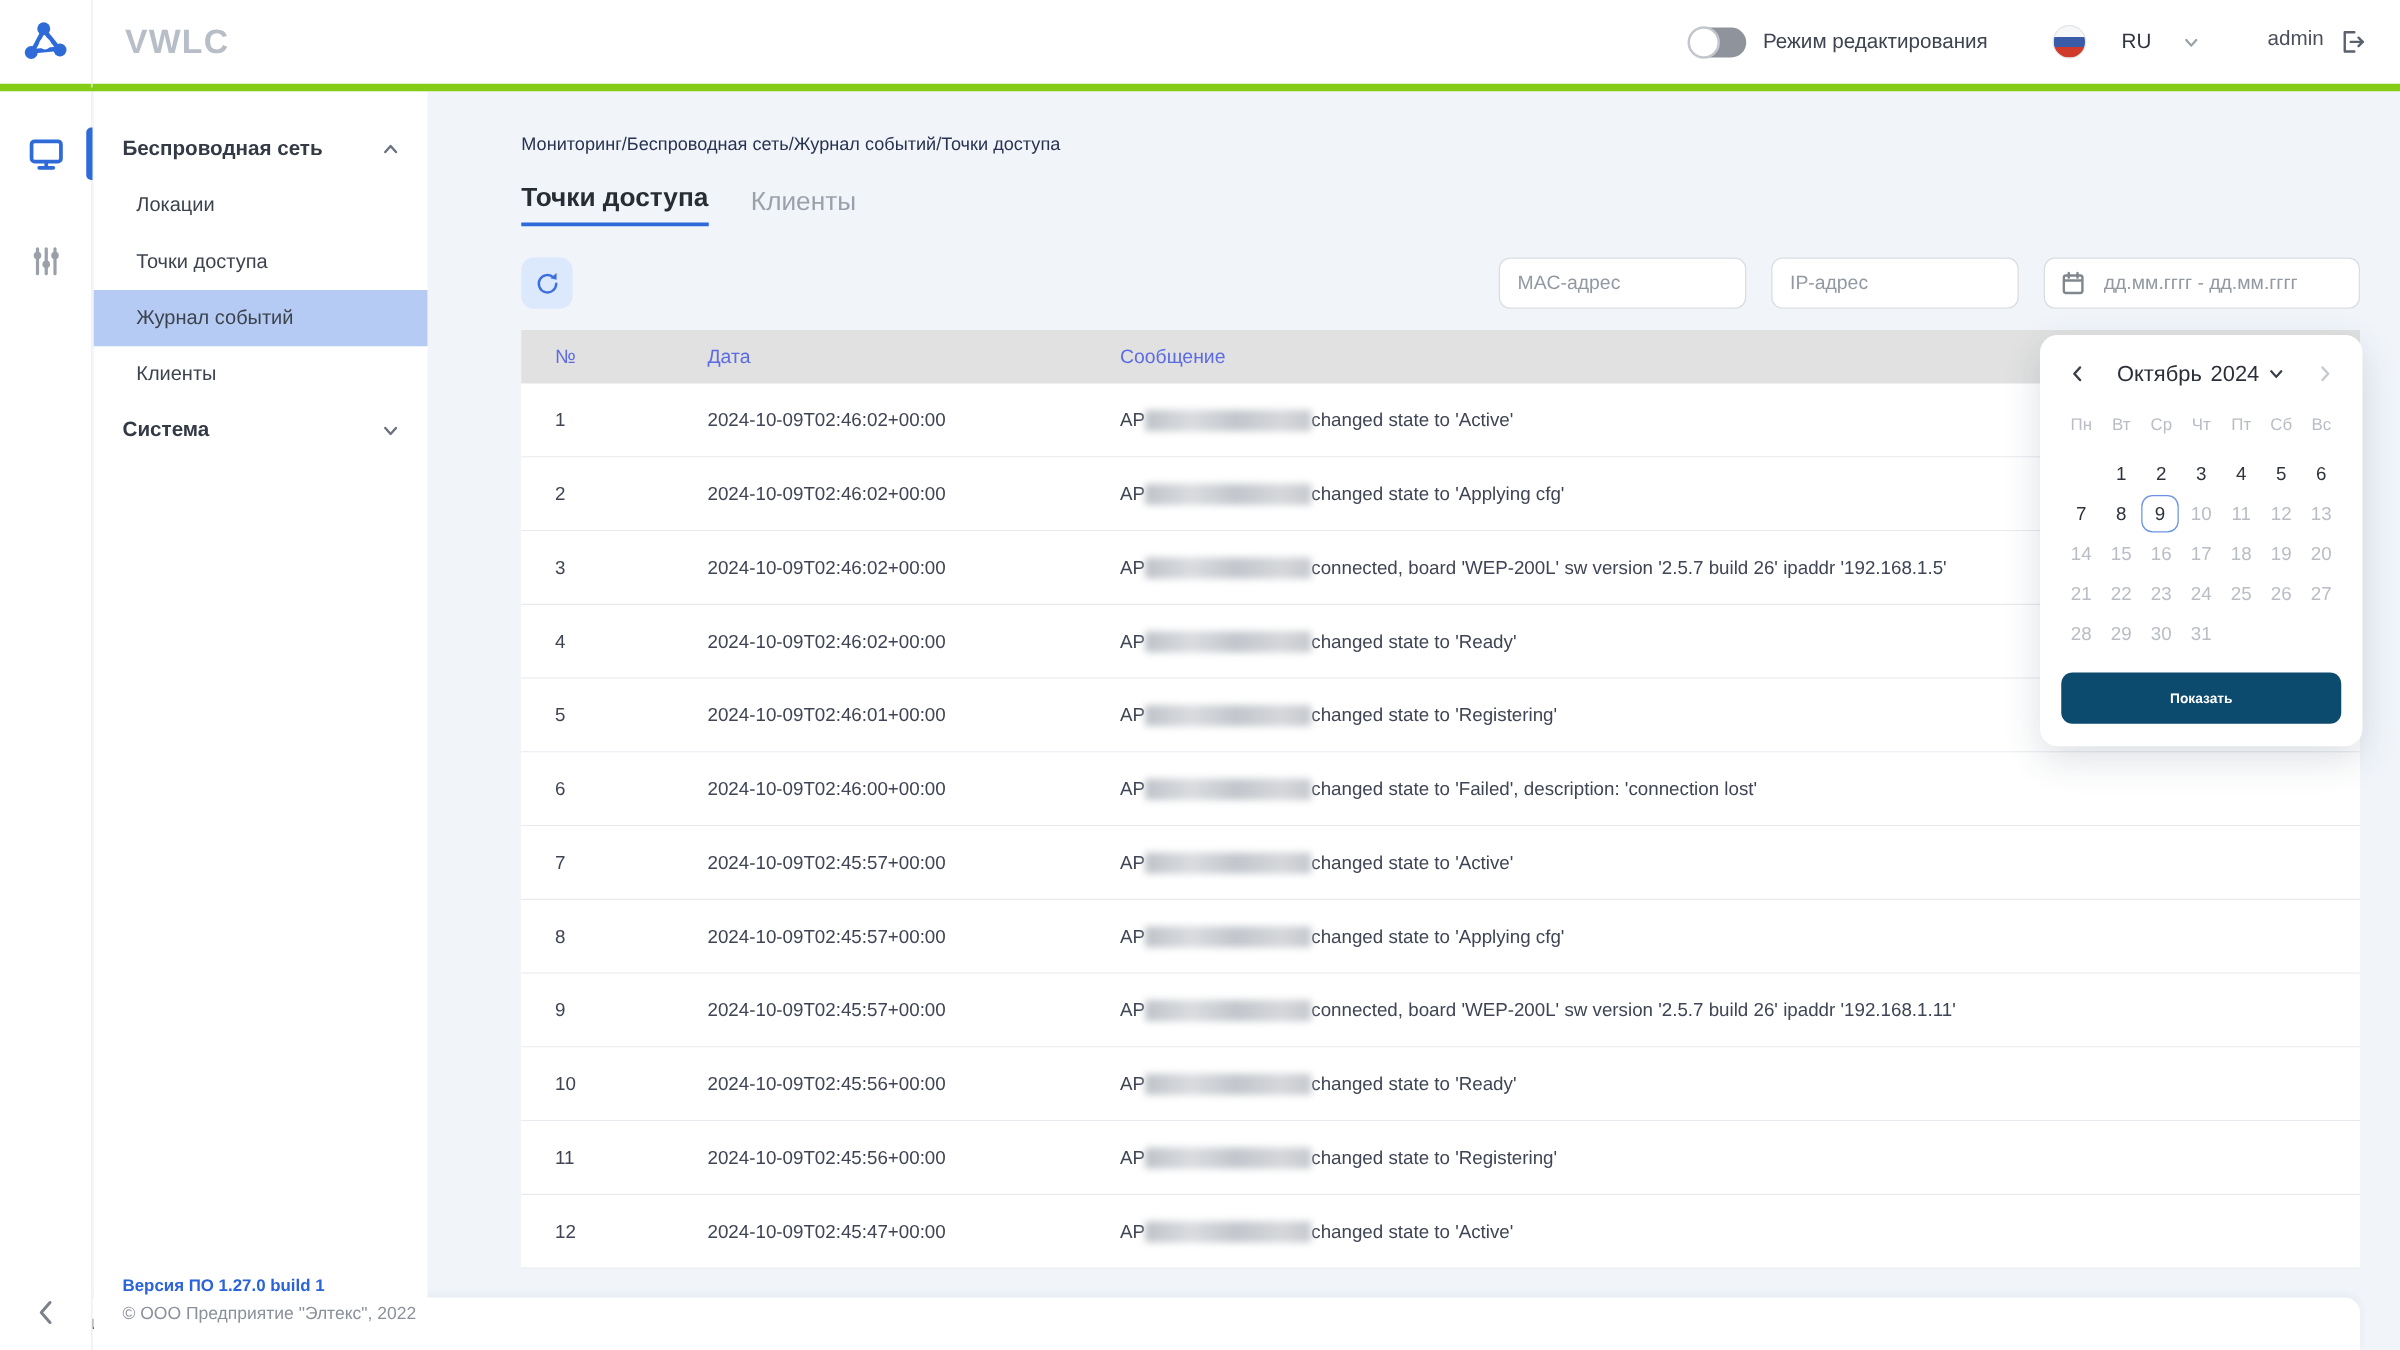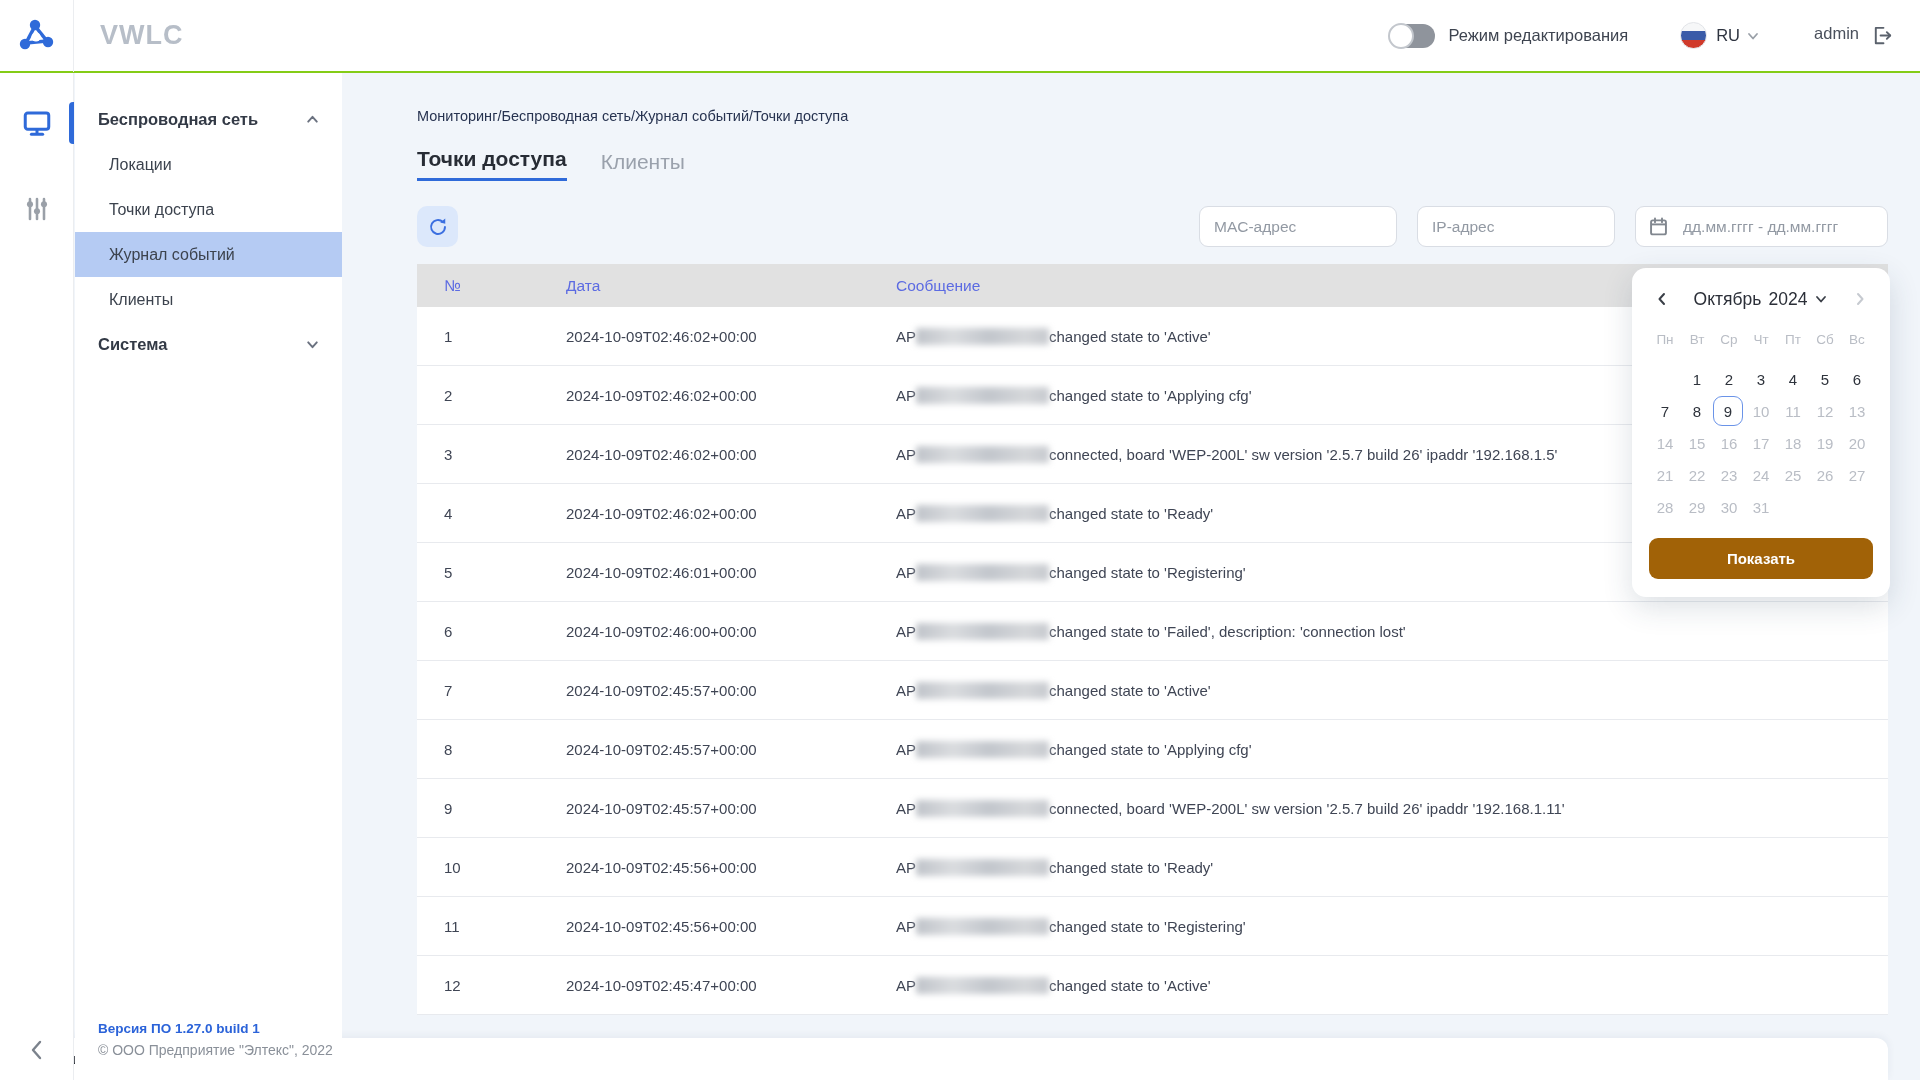--- a/index.html
+++ b/index.html
@@ -4,29 +4,29 @@
 <style>
   * { margin:0; padding:0; box-sizing:border-box; }
   html,body { background:#e9ecf1; }
   .app {
     position:relative; width:1920px; height:1080px; overflow:hidden;
     background:#f1f5fa; font-family:"Liberation Sans", sans-serif; color:#3c4250;
   }
   
   .topbar{
     position:absolute; top:0; left:0; width:1920px; height:73px; background:#fff;
-    border-bottom:2px solid #84cc16; display:flex; align-items:center; z-index:6;
+    border-bottom:6px solid #84cc16; display:flex; align-items:center; z-index:6;
   }
   .logo-cell{ width:74px; height:73px; display:flex; align-items:center; justify-content:center; border-right:1px solid #ebedf0; }
   .app-title{ margin-left:26px; font-size:27px; font-weight:700; letter-spacing:1px; color:#b7bec8; }
   .topbar-right{ margin-left:auto; display:flex; align-items:center; padding-right:26px; }
   .toggle{ position:relative; width:46px; height:24px; border-radius:12px; background:#8f949c; cursor:pointer; }
   .toggle .knob{ position:absolute; left:-1px; top:-1px; width:26px; height:26px; border-radius:50%; background:#fff; border:2px solid #c3c7cd; }
   .toggle-label{ margin-left:13px; font-size:16.5px; color:#3e4450; }
-  .lang-group{ display:flex; align-items:center; margin-left:52px; cursor:pointer; }
+  .lang-group{ display:flex; align-items:center; margin-left:52px; cursor:pointer;gap:19px; }
   .flag{ width:27px; height:27px; border-radius:50%; border:1px solid #e2e4e8;
          background:linear-gradient(to bottom,#f6f7f8 0 34%, #3a5ba8 34% 67%, #d03a2b 67% 100%); }
   .lang-code{ margin-left:9px; font-size:16.5px; color:#2e3440; }
   .user-group{ display:flex; align-items:flex-start; margin-left:54px; cursor:pointer; }
   .username{ font-size:16.5px; color:#4a505c; margin-right:12px; }
   
   .rail{
     position:absolute; left:0; top:73px; bottom:0; width:74px; background:#fff;
     border-right:1px solid #ebedf0; display:flex; flex-direction:column; align-items:center; z-index:5;
   }
@@ -89,22 +89,22 @@
   }
   .cal-header{ display:flex; align-items:center; justify-content:space-between; height:30px; }
   .cal-nav{ width:26px; height:26px; display:flex; align-items:center; justify-content:center; cursor:pointer; border:none; background:none; }
   .cal-title{ display:flex; align-items:center; gap:7px; font-size:17.5px; color:#2b2f38; cursor:pointer; }
   .cal-grid{ margin-top:12px; display:grid; grid-template-columns:repeat(7,32px); justify-content:space-between; row-gap:2px; }
   .cal-wd{ height:26px; display:flex; align-items:center; justify-content:center; font-size:13.5px; color:#b9bdc5;text-align:center; }
   .cal-day{ height:30px; display:flex; align-items:center; justify-content:center; font-size:15px; color:#2e333c; cursor:pointer; }
   .cal-day.disabled{ color:#b9bdc5; cursor:default; }
   .cal-day.empty{ cursor:default; }
   .cal-day.selected{ border:1px solid #6a93e8; border-radius:9px; width:30px; }
-  .cal-button{ margin-top:16px; width:100%; height:41px; border:none; border-radius:9px; background:#a16207;
-               color:#fff; font-size:15px; font-weight:700; font-family:"Liberation Sans",sans-serif; cursor:pointer; }
+  .cal-button{ margin-top:16px; width:100%; height:41px; border:none; border-radius:9px; background:#0c4a6e;
+               color:#fff; font-size:11px; font-weight:700; font-family:"Liberation Sans",sans-serif; cursor:pointer; }
   svg{ display:block; }
 </style>
 </head>
 <body>
 
 <div class="app">
 
   <header class="topbar">
     <div class="logo-cell">
       <svg width="40" height="40" viewBox="0 0 40 40">

